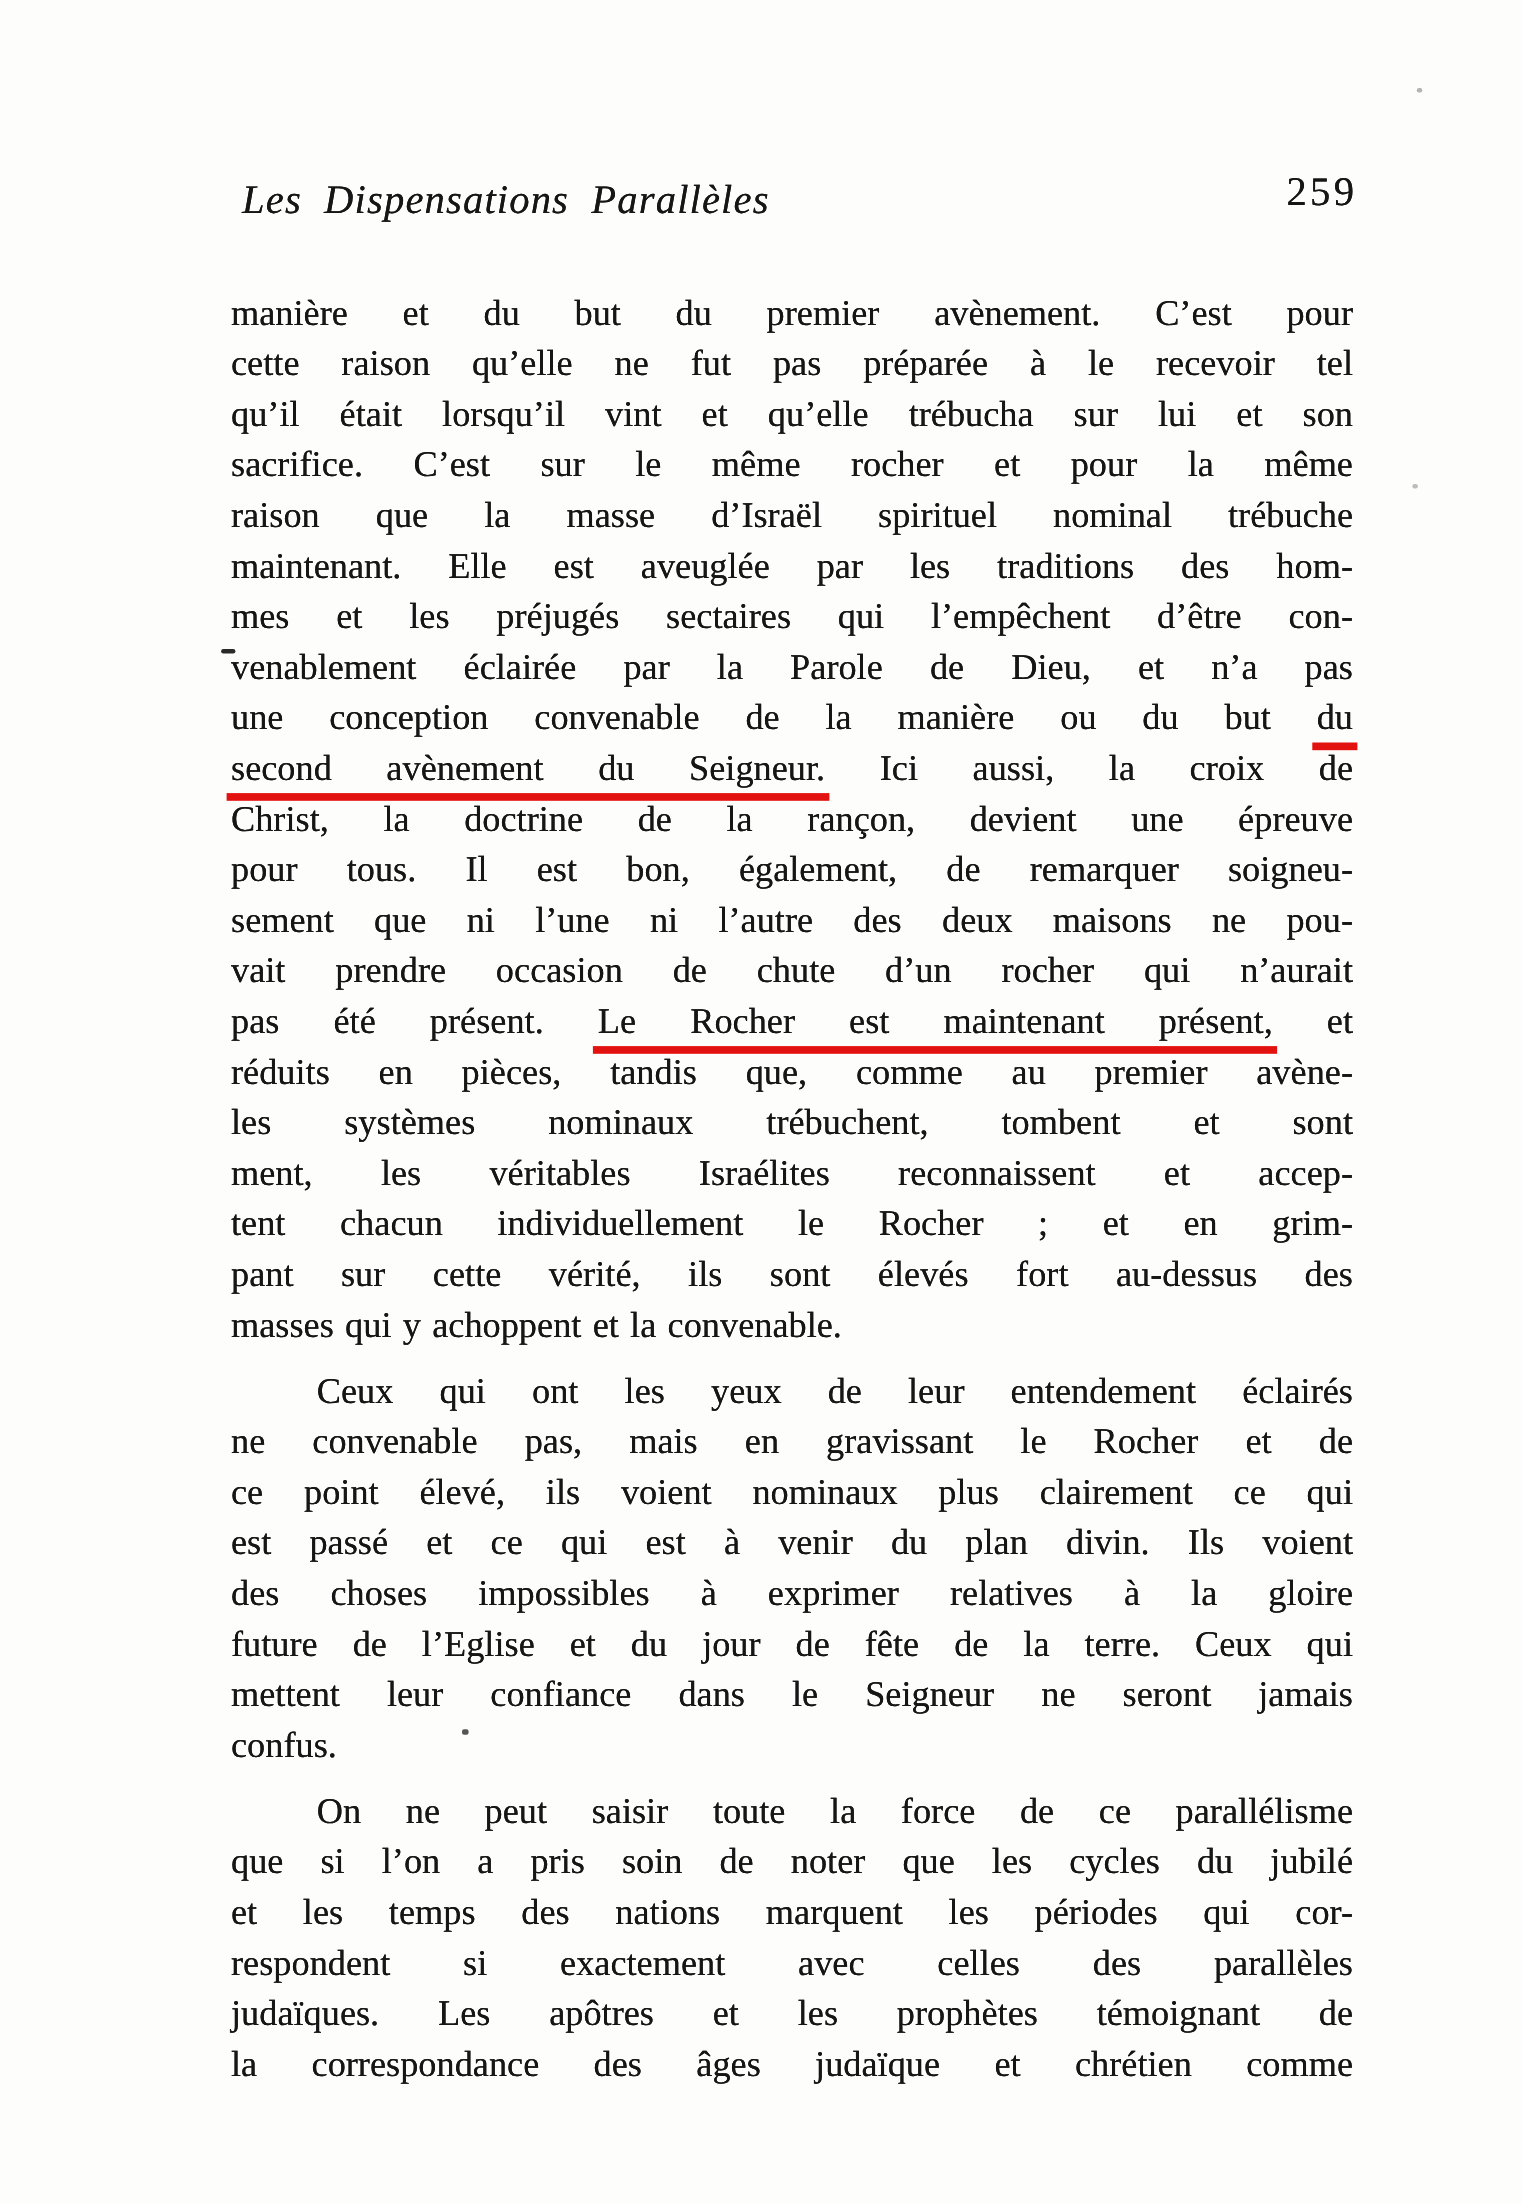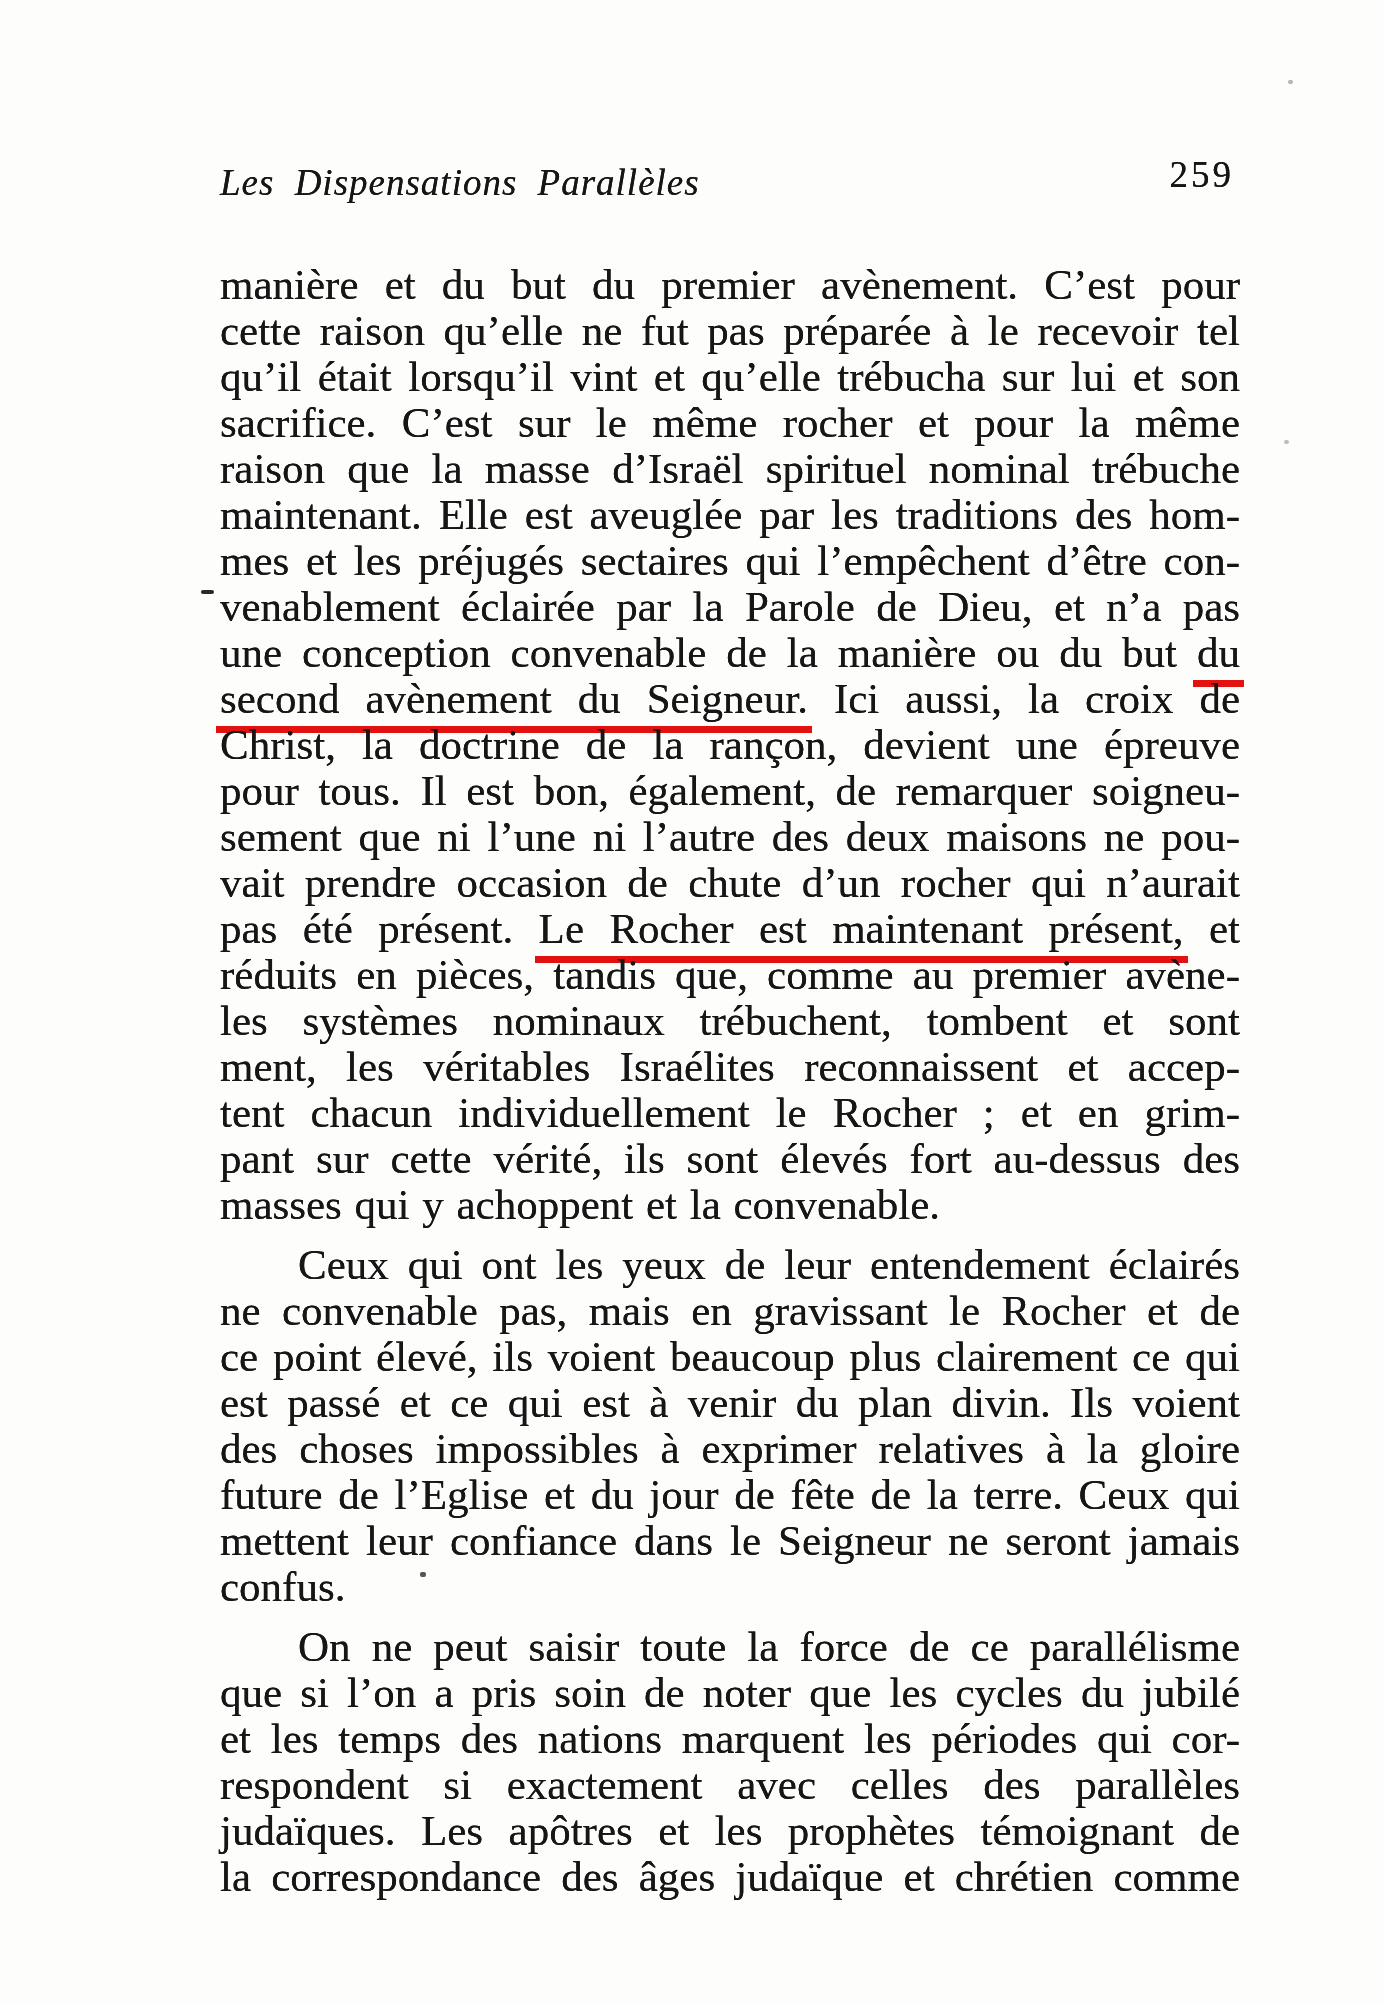--- a/index.html
+++ b/index.html
@@ -42,23 +42,23 @@
     font-size: 37px;
     line-height: 46px;
     letter-spacing: 3px;
     color: var(--ink);
     text-shadow: 0 0 0.5px currentColor;
   }
 
   .text-block {
     position: absolute;
     top: 262px;
-    left: 220px;
+    left: 210px;
     width: 1020px;
-    font-size: 43px;
+    font-size: 33px;
     line-height: 46px;
     text-shadow: 0 0 0.55px currentColor;
     word-spacing: 2px;
   }
 
   .para + .para { margin-top: 14px; }
 
   .line {
     text-align: justify;
     text-align-last: justify;
@@ -111,21 +111,21 @@
         <div class="line"><span>réduits en pièces, tandis que, comme au premier avène-</span></div>
         <div class="line"><span>les systèmes nominaux trébuchent, tombent et sont</span></div>
         <div class="line"><span>ment, les véritables Israélites reconnaissent et accep-</span></div>
         <div class="line"><span>tent chacun individuellement le Rocher ; et en grim-</span></div>
         <div class="line"><span>pant sur cette vérité, ils sont élevés fort au-dessus des</span></div>
         <div class="line last"><span>masses qui y achoppent et la convenable.</span></div>
       </div>
       <div class="para">
         <div class="line indent"><span>Ceux qui ont les yeux de leur entendement éclairés</span></div>
         <div class="line"><span>ne convenable pas, mais en gravissant le Rocher et de</span></div>
-        <div class="line"><span>ce point élevé, ils voient beaucoup plus clairement ce qui</span></div>
+        <div class="line"><span>ce point élevé, ils voient nominaux plus clairement ce qui</span></div>
         <div class="line"><span>est passé et ce qui est à venir du plan divin. Ils voient</span></div>
         <div class="line"><span>des choses impossibles à exprimer relatives à la gloire</span></div>
         <div class="line"><span>future de l’Eglise et du jour de fête de la terre. Ceux qui</span></div>
         <div class="line"><span>mettent leur confiance dans le Seigneur ne seront jamais</span></div>
         <div class="line last"><span>confus.</span></div>
       </div>
       <div class="para">
         <div class="line indent"><span>On ne peut saisir toute la force de ce parallélisme</span></div>
         <div class="line"><span>que si l’on a pris soin de noter que les cycles du jubilé</span></div>
         <div class="line"><span>et les temps des nations marquent les périodes qui cor-</span></div>

